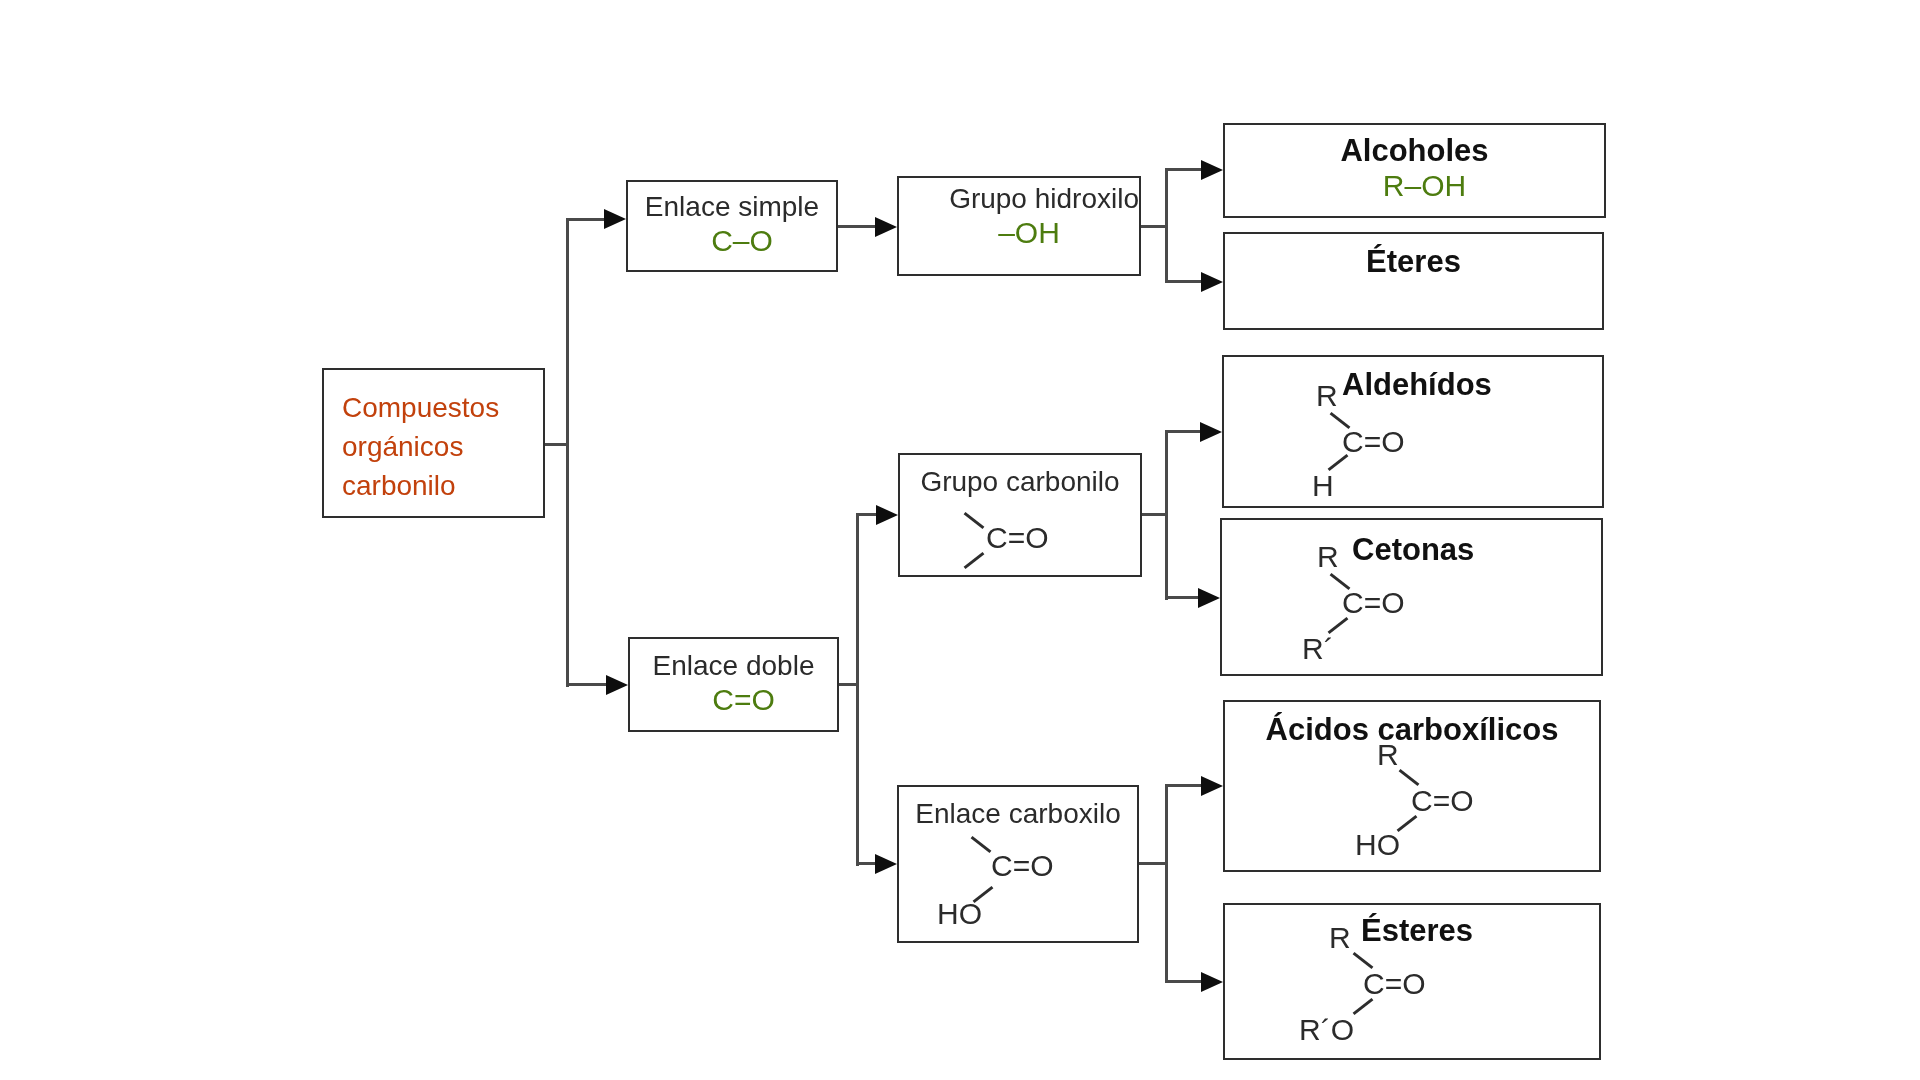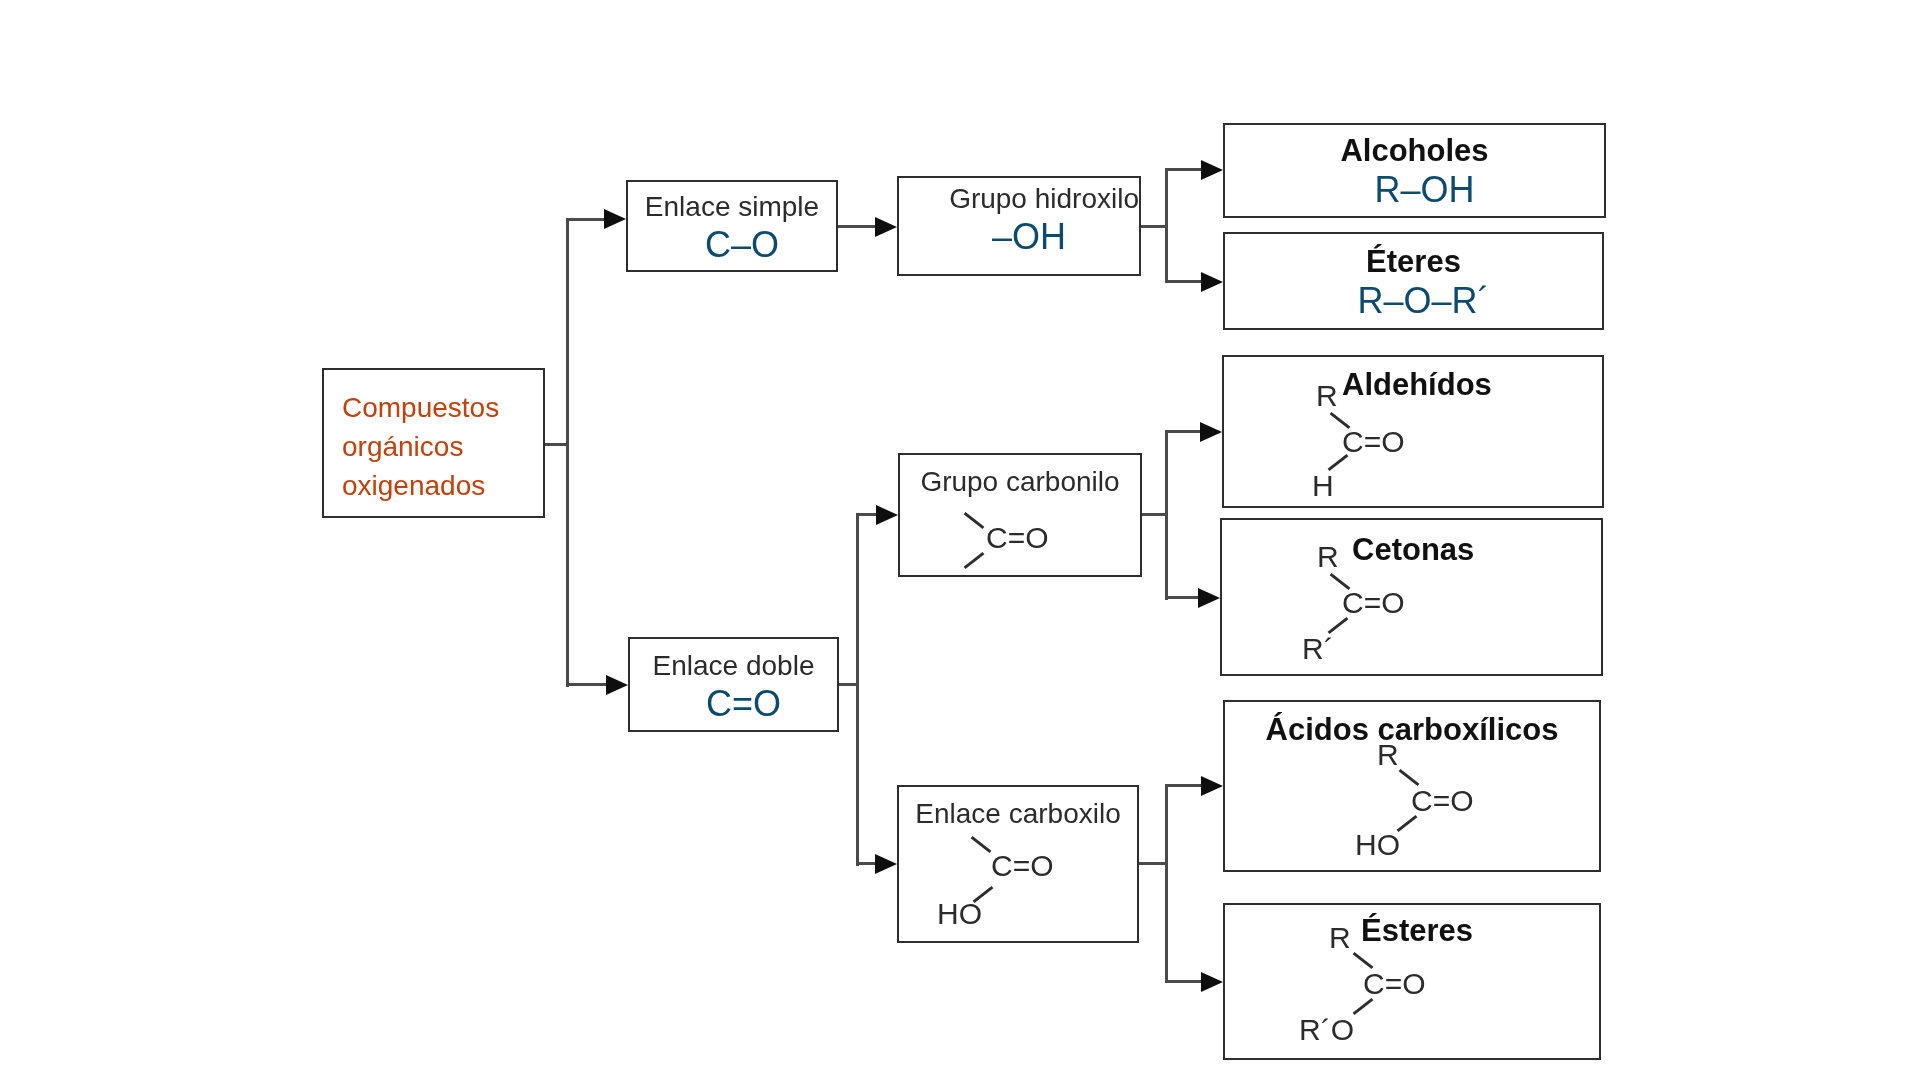--- a/index.html
+++ b/index.html
@@ -11,21 +11,21 @@
           background:#F7941E;border:3px solid #ED6C05;border-radius:12px;
           box-sizing:border-box;display:flex;align-items:center;justify-content:center;}
   .banner span{font-family:"Liberation Serif","DejaVu Serif",serif;font-weight:bold;
           font-size:38px;letter-spacing:1px;color:#0d0d0d;
           text-shadow:2px 2px 1px rgba(110,55,0,0.45);}
 
   
   .box{position:absolute;background:#ffffff;border:2px solid #2e2e2e;box-sizing:border-box;
        text-align:center;}
   .lbl{font-size:28px;line-height:34px;color:#2b2b2b;}
-  .formula{font-size:36px;color:#0c4a6e;padding-left:20px;}
+  .formula{font-size:30px;color:#4d7c0f;padding-left:20px;}
   .leaf-title{font-weight:bold;font-size:31px;color:#111;}
 
   .abs{position:absolute;}
   .atom{position:absolute;font-size:30px;color:#2b2b2b;white-space:nowrap;}
 
   
   .bond{position:absolute;display:block;width:24px;height:0;border-top:3px solid #2d2d2d;}
   .bond.dn{transform:rotate(38deg);}   
   .bond.up{transform:rotate(-38deg);}  
 
@@ -40,21 +40,21 @@
 </style>
 </head>
 <body>
 
 <div id="page">
 
 
   <div class="box rootbox" style="left:322px;top:368px;width:223px;height:150px;">
     <div>Compuestos</div>
     <div>orgánicos</div>
-    <div>oxigenados</div>
+    <div>carbonilo</div>
   </div>
 
   <div class="box" style="left:626px;top:180px;width:212px;height:92px;">
     <div class="lbl" style="margin-top:8px;">Enlace simple</div>
     <div class="formula">C–O</div>
   </div>
 
   <div class="box" style="left:628px;top:637px;width:211px;height:95px;">
     <div class="lbl" style="margin-top:10px;">Enlace doble</div>
     <div class="formula">C=O</div>
@@ -80,21 +80,20 @@
     <span class="atom" style="left:38px;top:110px;">HO</span>
   </div>
 
   <div class="box" style="left:1223px;top:123px;width:383px;height:95px;">
     <div class="leaf-title" style="margin-top:8px;">Alcoholes</div>
     <div class="formula">R–OH</div>
   </div>
 
   <div class="box" style="left:1223px;top:232px;width:381px;height:98px;">
     <div class="leaf-title" style="margin-top:10px;">Éteres</div>
-    <div class="formula">R–O–R´</div>
   </div>
 
   <div class="box" style="left:1222px;top:355px;width:382px;height:153px;">
     <span class="atom" style="left:92px;top:22px;">R</span>
     <span class="leaf-title abs" style="left:118px;top:10px;">Aldehídos</span>
     <i class="bond dn" style="left:104px;top:62px;"></i>
     <span class="atom" style="left:118px;top:68px;">C=O</span>
     <i class="bond up" style="left:102px;top:104px;"></i>
     <span class="atom" style="left:88px;top:112px;">H</span>
   </div>

